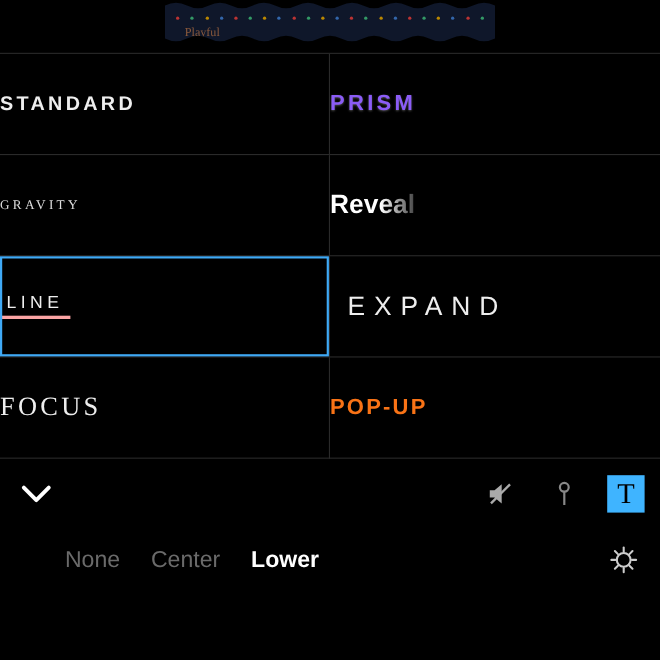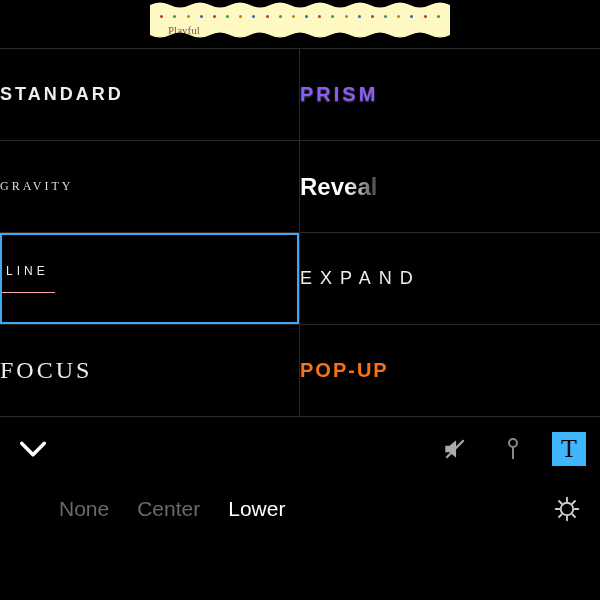--- a/index.html
+++ b/index.html
@@ -1,48 +1,48 @@
 <!DOCTYPE html>
 <html><head>
 <meta charset="utf-8">
 <style>
   * { margin: 0; padding: 0; box-sizing: border-box; }
   html, body { width: 600px; height: 600px; background: #000; font-family: -apple-system, Helvetica, Arial, sans-serif; color: #fff; overflow: hidden; }
   .preview-bar { height: 48px; display: flex; justify-content: center; align-items: flex-start; padding-top: 0; }
-  .preview-slide { width: 300px; height: 40px; background: #fef9c3; position: relative; overflow: hidden; }
+  .preview-slide { width: 300px; height: 40px; background: #0f172a; position: relative; overflow: hidden; }
   .preview-slide .wave-top,
   .preview-slide .wave-bot { position: absolute; left: 0; right: 0; height: 10px; }
   .preview-slide .wave-top { top: 0; }
   .preview-slide .wave-bot { bottom: 0; }
   .preview-slide .dots { position: absolute; top: 14px; left: 0; right: 0; height: 4px; display: flex; justify-content: space-evenly; align-items: center; }
   .preview-slide .dots span { width: 3px; height: 3px; border-radius: 50%; }
   .preview-label { position: absolute; left: 18px; top: 24px; font-family: Georgia, serif; font-size: 11px; color: #8b5a3c; }
   .grid { display: grid; grid-template-columns: 1fr 1fr; grid-template-rows: repeat(4, 92px); border-top: 1px solid #2a2a2a; }
   .cell { border-right: 1px solid #2a2a2a; border-bottom: 1px solid #2a2a2a; display: flex; align-items: center; cursor: pointer; position: relative; }
   .cell:nth-child(2n) { border-right: none; }
   .cell.selected::after { content: ""; position: absolute; inset: 0; border: 2px solid #3fa9f5; pointer-events: none; }
   .t-standard { font-family: Helvetica, Arial, sans-serif; font-weight: 600; letter-spacing: 3px; font-size: 18px; color: #eee; }
   .t-prism { font-family: Helvetica, Arial, sans-serif; font-weight: 700; letter-spacing: 3px; font-size: 20px; color: #8b5cf6; text-shadow: 0 1px 2px rgba(255,255,255,0.3); }
   .t-gravity { font-family: "Trajan Pro", Georgia, serif; letter-spacing: 3px; font-size: 12px; color: #ddd; font-variant: small-caps; }
   .t-reveal { font-family: Helvetica, Arial, sans-serif; font-weight: 800; font-size: 24px; background: linear-gradient(90deg, #fff 60%, #444 100%); -webkit-background-clip: text; background-clip: text; color: transparent; }
   .t-linetitle { text-align: center; font-family: "Avenir Next", Helvetica, sans-serif; letter-spacing: 4px; color: #eee; }
-  .t-linetitle .line1 { font-size: 12px; font-weight: 300; border-bottom: 1px solid #fca5a5; padding: 0 6px 14px; }
+  .t-linetitle .line1 { font-size: 16px; font-weight: 300; border-bottom: 3px solid #fca5a5; padding: 0 6px 2px; }
   .t-linetitle .line2 { font-size: 18px; font-weight: 300; padding-top: 2px; }
-  .t-expand { font-family: Helvetica, Arial, sans-serif; font-weight: 300; letter-spacing: 8px; font-size: 18px; color: #eee; }
+  .t-expand { font-family: Helvetica, Arial, sans-serif; font-weight: 300; letter-spacing: 8px; font-size: 24px; color: #eee; margin-left: 16px; }
   .t-focus { font-family: Didot, "Bodoni MT", Georgia, serif; letter-spacing: 3px; font-size: 24px; color: #eee; }
   .t-popup { font-family: Helvetica, Arial, sans-serif; font-weight: 700; letter-spacing: 2px; font-size: 20px; color: #f97316; }
   .toolbar { height: 64px; display: flex; align-items: center; padding: 0 14px; }
   .toolbar .left { display: flex; align-items: center; }
   .toolbar .right { margin-left: auto; display: flex; align-items: center; gap: 20px; }
   .ico-chevron svg { width: 34px; height: 34px; }
   .ico { display: flex; align-items: center; justify-content: center; width: 38px; height: 38px; }
   .ico-text { background: #3fb4ff; color: #000; font-family: Georgia, serif; font-size: 26px; font-weight: 400; width: 34px; height: 34px; display: flex; align-items: center; justify-content: center; }
   .bottom-row { height: 56px; display: flex; align-items: center; padding: 0 14px; gap: 28px; margin-left: 45px; }
   .bottom-row .pos-opt { font-size: 21px; color: #6a6a6a; cursor: pointer; }
-  .bottom-row .pos-opt.active { color: #fff; }
+  .bottom-row .pos-opt.active { color: #fff; font-weight: bold; }
   .bottom-row .spacer { flex: 1; }
 </style>
 </head>
 <body>
 
 <div class="preview-bar">
   <div class="preview-slide">
     <svg class="wave-top" viewBox="0 0 300 10" preserveAspectRatio="none">
         <path d="M0 5 Q 10 0 20 5 T 40 5 T 60 5 T 80 5 T 100 5 T 120 5 T 140 5 T 160 5 T 180 5 T 200 5 T 220 5 T 240 5 T 260 5 T 280 5 T 300 5 V0 H0 Z" fill="#000"></path>
       </svg>

